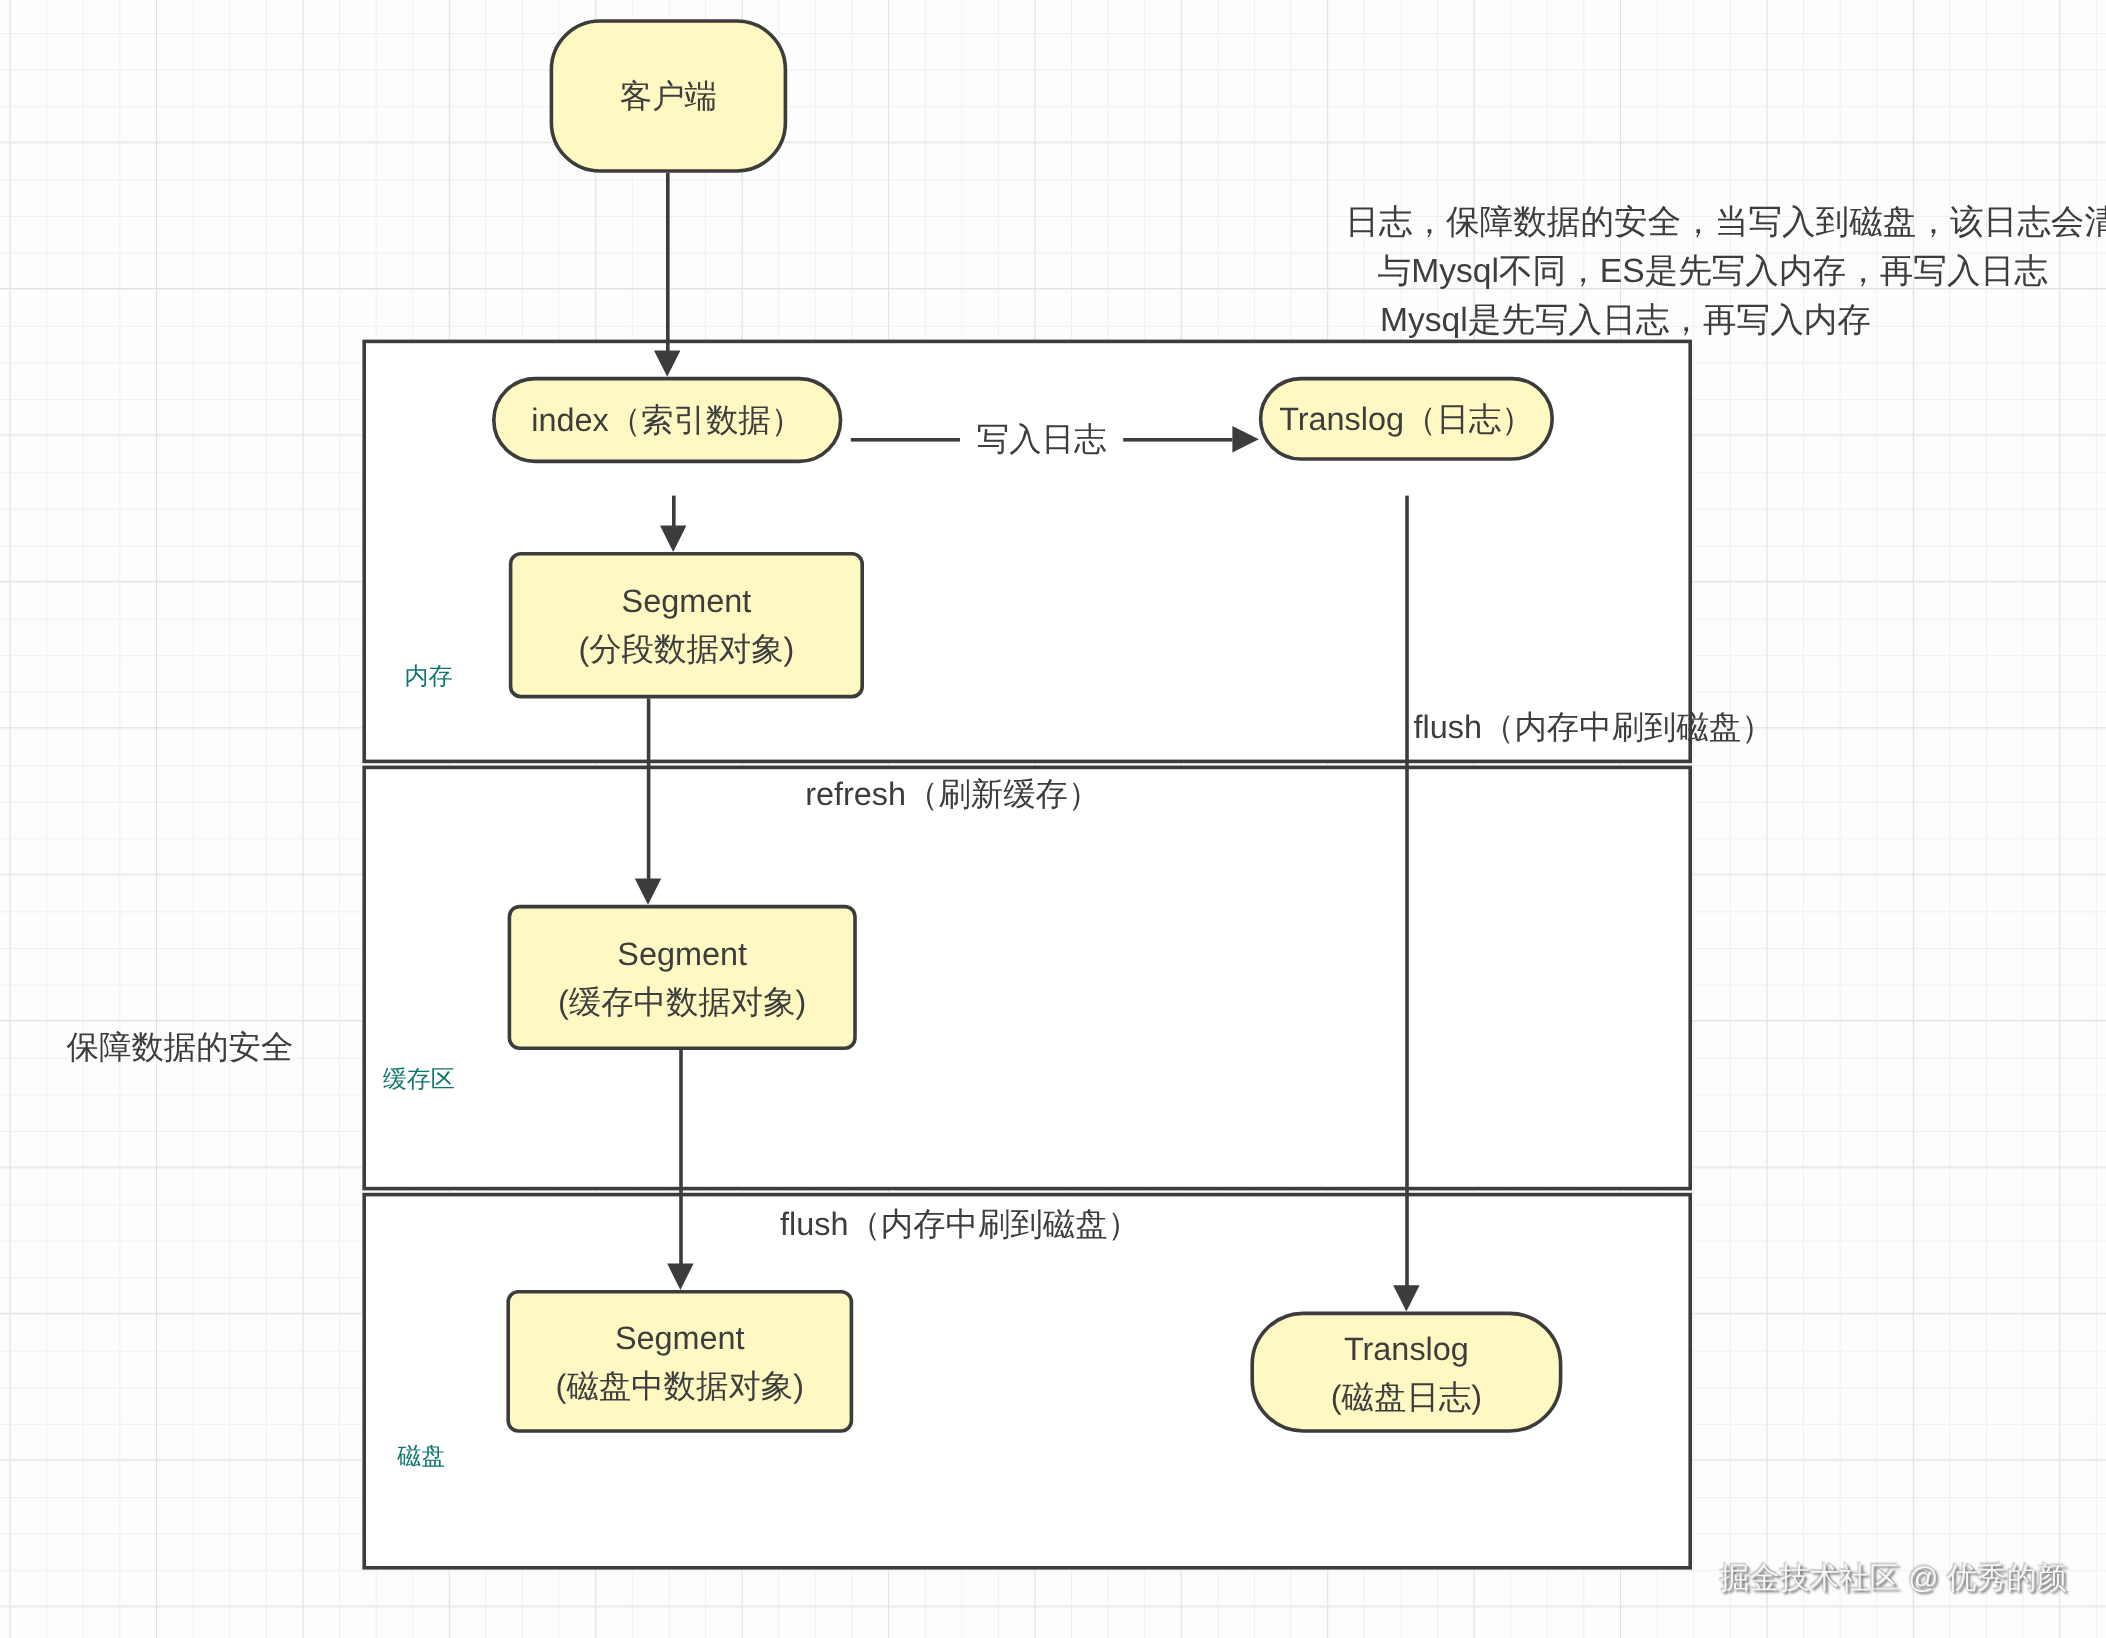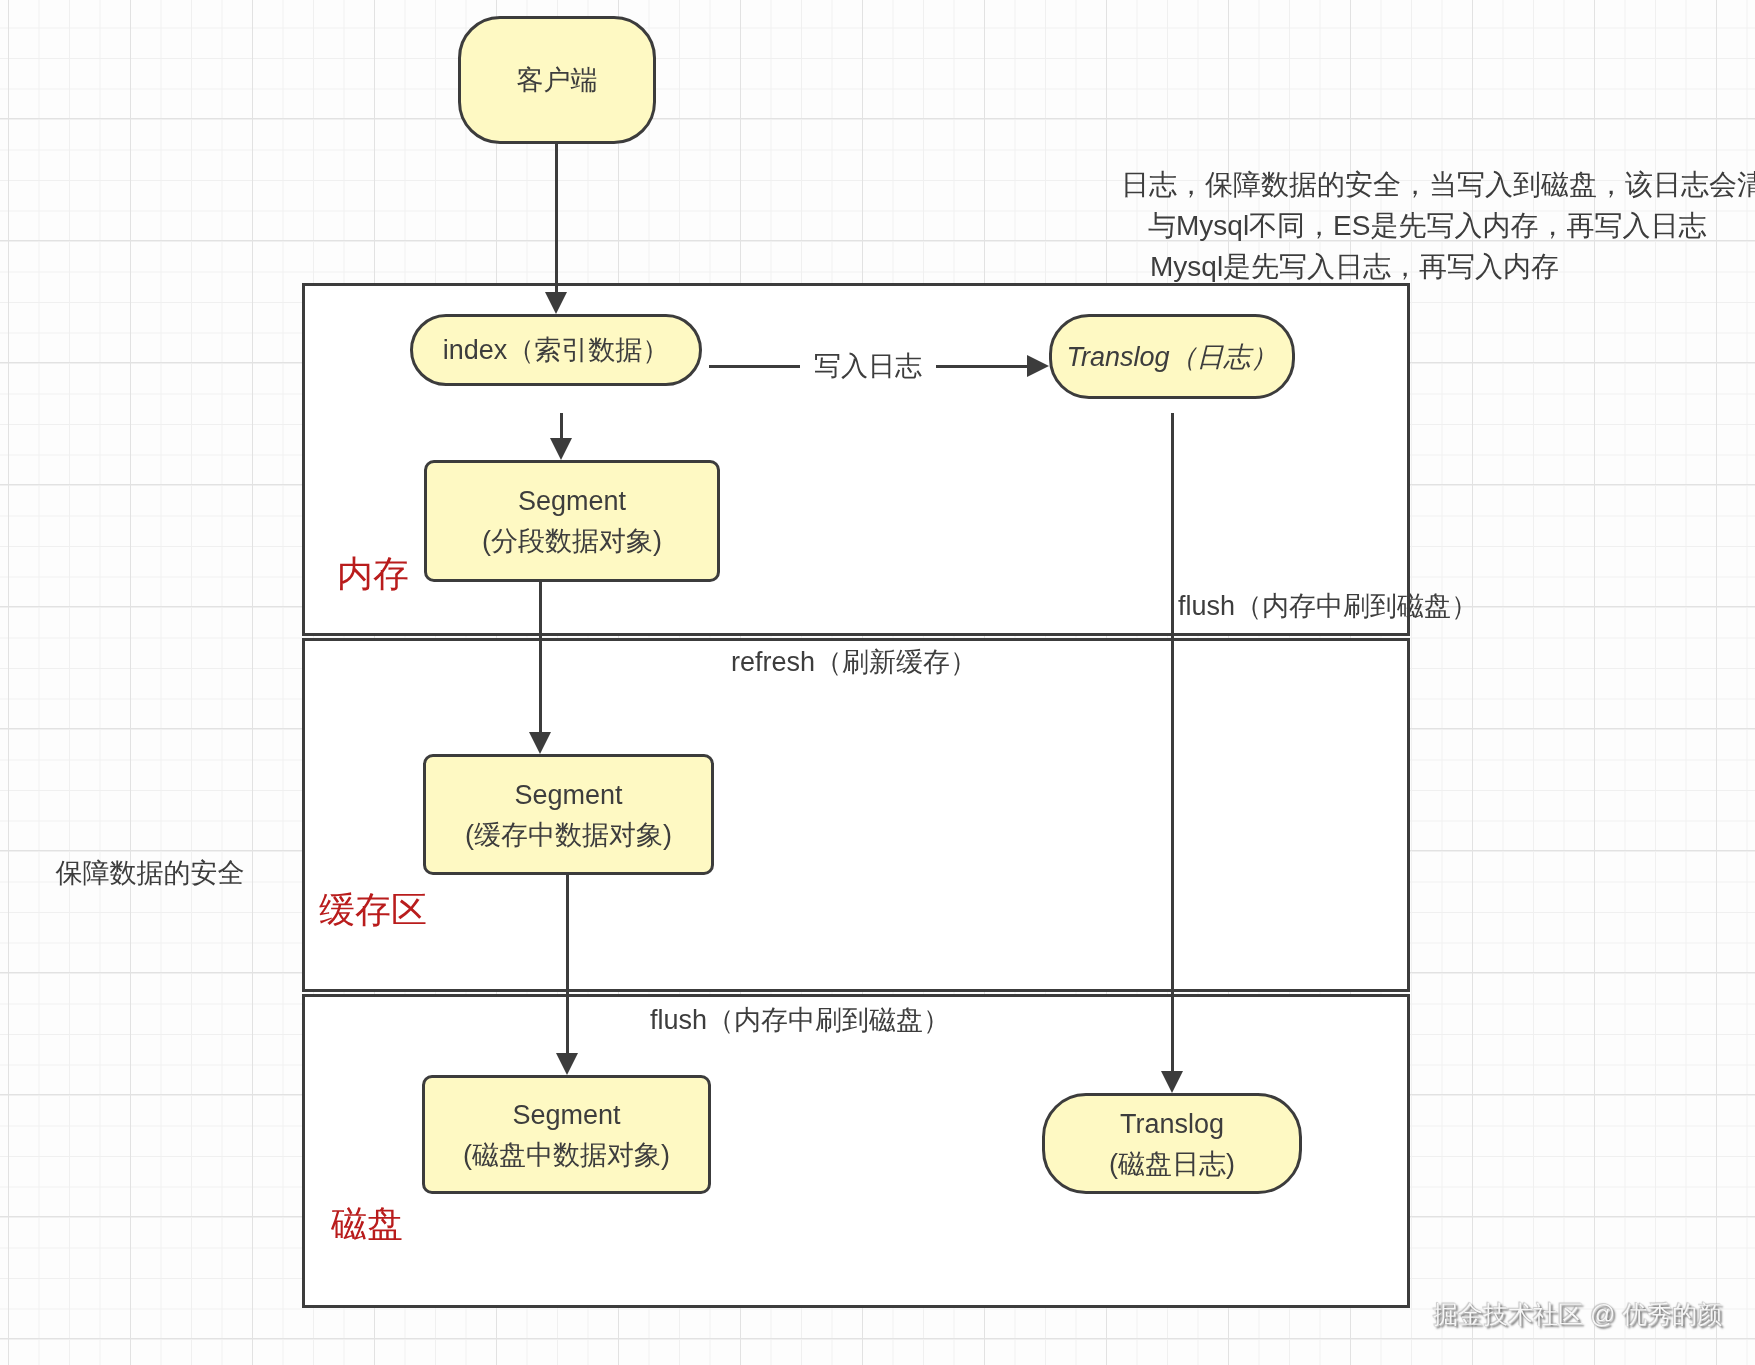--- a/index.html
+++ b/index.html
@@ -13,21 +13,21 @@
       linear-gradient(to bottom,#e2e2e2 1px,transparent 1px),
       linear-gradient(to right,#f0f0f0 1px,transparent 1px),
       linear-gradient(to bottom,#f0f0f0 1px,transparent 1px);
     background-size:122px 122px,122px 122px,30.5px 30.5px,30.5px 30.5px;
     background-position:8px -4px,8px -4px,8px -3px,8px -3px;
   }
   .section{
     position:absolute;background:#ffffff;border:3px solid #3c3c3c;box-sizing:border-box;
   }
   .section-label{
-    position:absolute;font-size:36px;color:#b91c1c;white-space:nowrap;
+    position:absolute;font-size:20px;color:#0f766e;white-space:nowrap;
   }
   .node{
     position:absolute;background:#fef9c3;border:3px solid #3c3c3c;box-sizing:border-box;
     display:flex;flex-direction:column;align-items:center;justify-content:center;
     font-size:27px;color:#3d3d3d;text-align:center;line-height:40px;white-space:nowrap;
   }
   .vline{position:absolute;width:3px;background:#3c3c3c;}
   .arrow-down{
     position:absolute;width:0;height:0;
     border-left:11px solid transparent;border-right:11px solid transparent;
@@ -63,21 +63,21 @@
 <span class="section-label" style="left:331px;top:1200px;">磁盘</span>
 
 <div class="node" style="left:458px;top:16px;width:198px;height:128px;border-radius:42px;">
   <span>客户端</span>
 </div>
 
 <div class="node" style="left:410px;top:314px;width:292px;height:72px;border-radius:40px;">
   <span>index（索引数据）</span>
 </div>
 
-<div class="node" style="left:1049px;top:314px;width:246px;height:85px;border-radius:40px;font-style:italic;">
+<div class="node" style="left:1049px;top:314px;width:246px;height:70px;border-radius:40px;">
   <span>Translog（日志）</span>
 </div>
 
 <div class="node" style="left:424px;top:460px;width:296px;height:122px;border-radius:10px;">
   <span>Segment</span>
   <span>(分段数据对象)</span>
 </div>
 
 <div class="node" style="left:423px;top:754px;width:291px;height:121px;border-radius:10px;">
   <span>Segment</span>
@@ -115,21 +115,21 @@
 
 <div class="vline" style="left:1171px;top:413px;height:660px;"></div>
 <div class="arrow-down" style="left:1161px;top:1071px;"></div>
 
 <span class="note" style="left:1121px;top:166px;">日志，保障数据的安全，当写入到磁盘，该日志会清空</span>
 <span class="note" style="left:1148px;top:207px;">与Mysql不同，ES是先写入内存，再写入日志</span>
 <span class="note" style="left:1150px;top:248px;">Mysql是先写入日志，再写入内存</span>
 
 <span class="edge-text" style="left:1178px;top:588px;">flush（内存中刷到磁盘）</span>
 
-<div class="note note-center" style="left:664px;top:644px;width:380px;font-size:27px;line-height:36px;">
+<div class="note note-center" style="left:604px;top:644px;width:380px;font-size:27px;line-height:36px;">
   <div>refresh（刷新缓存）</div>
 </div>
 
 <div class="note note-center" style="left:610px;top:1002px;width:380px;font-size:27px;line-height:36px;">
   <div>flush（内存中刷到磁盘）</div>
 </div>
 
 <div class="note note-center" style="left:8px;top:855px;width:284px;font-size:27px;line-height:37px;">
   <div>保障数据的安全</div>
 </div>

